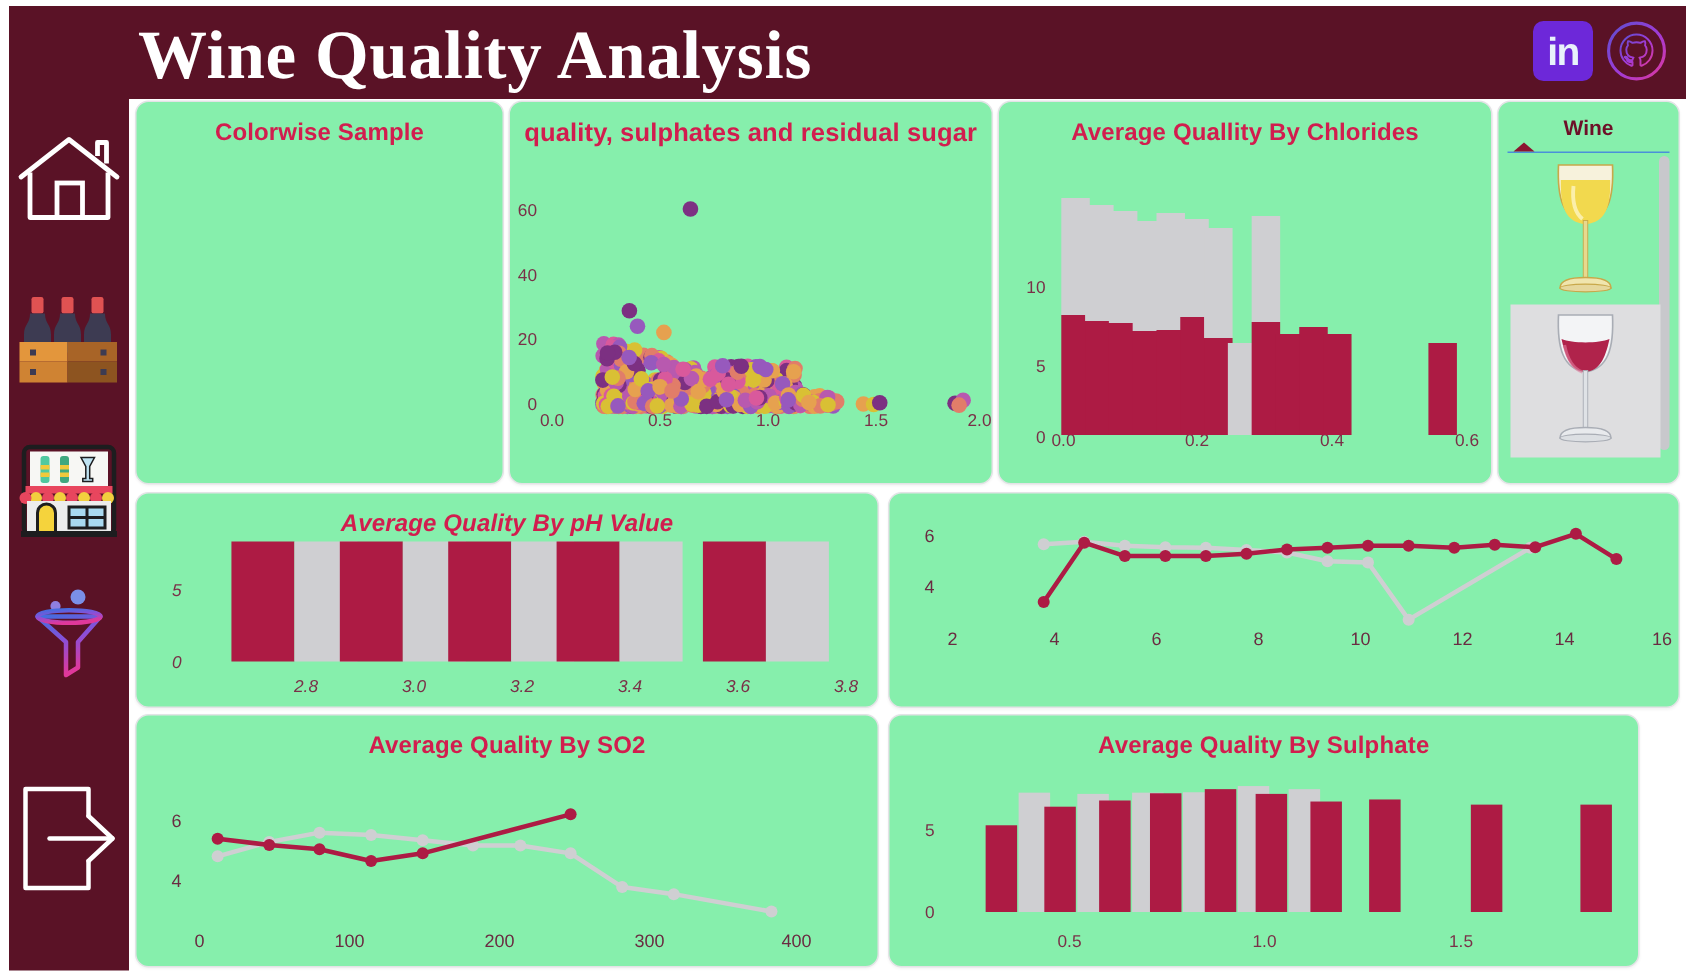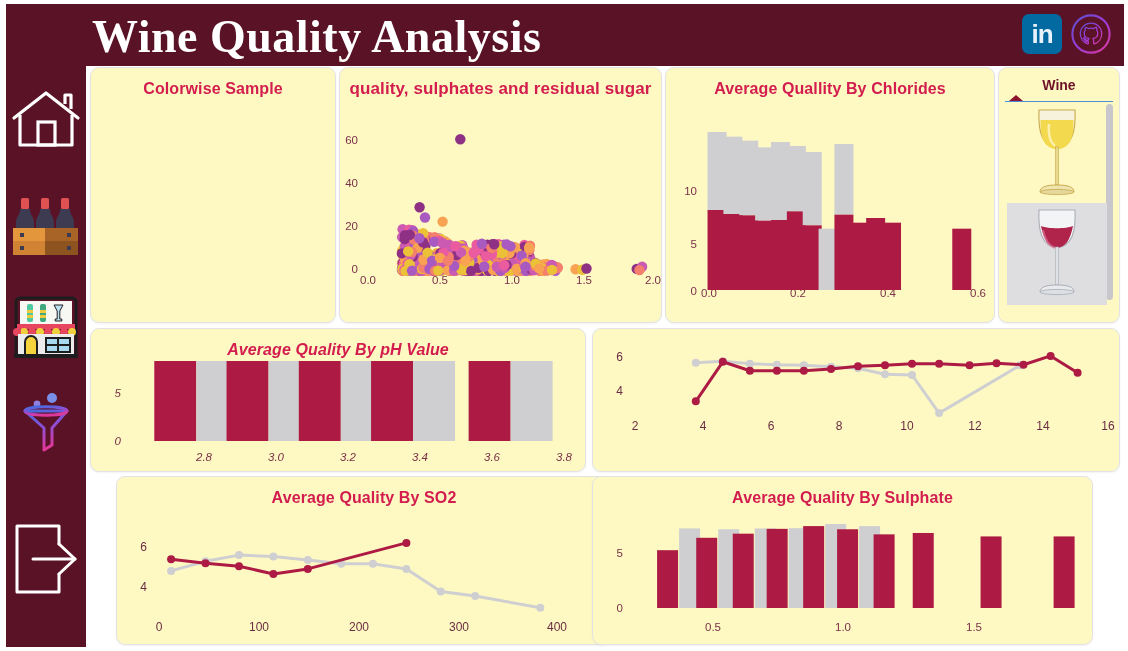--- a/index.html
+++ b/index.html
@@ -22,21 +22,21 @@
     font-family: "Liberation Serif", "DejaVu Serif", serif;
     font-size: 46px; font-weight: 700; color: #ffffff;
     letter-spacing: 0.5px;
     text-align: center;
   }
   .header-icons {
     position: absolute; right: 12px; top: 9px;
     display: flex; align-items: center; gap: 8px;
   }
   .li-icon {
-    width: 40px; height: 40px; border-radius: 7px; background: #0369a1;
+    width: 40px; height: 40px; border-radius: 7px; background: #6d28d9;
     display: flex; align-items: center; justify-content: center; margin-left: 44px;
   }
   .li-icon span {
     color: #e8f2fb; font-size: 26px; font-weight: 700;
     font-family: "Liberation Sans", sans-serif; line-height: 1;
     letter-spacing: -1px;
   }
   .gh-icon { width: 42px; height: 42px; }
 
   
@@ -48,40 +48,40 @@
   .side-btn { width: 74px; display: flex; align-items: center; justify-content: center; }
   .sb-home { margin-top: 10px; height: 86px; }
   .sb-crate { margin-top: 26px; height: 76px; }
   .sb-shop { margin-top: 26px; height: 76px; }
   .sb-funnel { margin-top: 16px; height: 76px; }
   .sb-exit { margin-top: 58px; height: 86px; }
 
   
   .canvas { position: absolute; left: 88px; top: 66px; width: 1036px; height: 581px; background:#ffffff; }
   .card {
-    position: absolute; background: #fef9c3;
+    position: absolute; background: #86efac;
     border: 1px solid #e3e3e6; border-radius: 9px;
     box-shadow: 0 1px 2px rgba(0,0,0,0.05);
     overflow: hidden;
   }
   .card-title {
     text-align: center; color: #d21d4e;
     font-size: 16px; font-weight: 700; letter-spacing: 0.1px;
     padding-top: 10px; line-height: 1.35;
   }
   .card-title.sm { font-size: 17px; }
 
   
   #card-donut    { left: 2px;   top: 1px;   width: 246px; height: 256px; }
   #card-scatter  { left: 251px; top: 1px;   width: 323px; height: 256px; }
   #card-chlor    { left: 577px; top: 1px;   width: 330px; height: 256px; }
   #card-slicer   { left: 910px; top: 1px;   width: 122px; height: 256px; }
   #card-ph       { left: 2px;   top: 262px; width: 496px; height: 144px; font-style: italic; }
   #card-acidity  { left: 504px; top: 262px; width: 528px; height: 144px; }
-  #card-so2      { left: 2px;   top: 410px; width: 496px; height: 169px; margin-left: 26px; }
+  #card-so2      { left: 2px;   top: 410px; width: 496px; height: 169px; }
   #card-sulphate { left: 504px; top: 410px; width: 501px; height: 169px; }
 
   .plot { position: relative; width: 100%; }
   svg { display: block; }
   .tick { font-size: 11.5px; fill: #7a3048; font-family: "Liberation Sans", sans-serif; }
   .tick-lg { font-size: 12px; fill: #6a2c42; }
   .lbl { font-size: 11.5px; fill: #5a5a60; font-family: "Liberation Sans", sans-serif; }
 
   
   .slicer-head {

